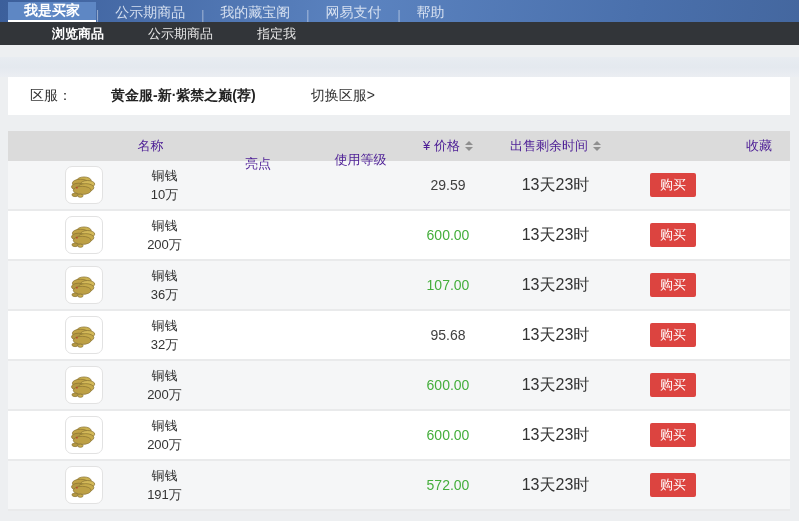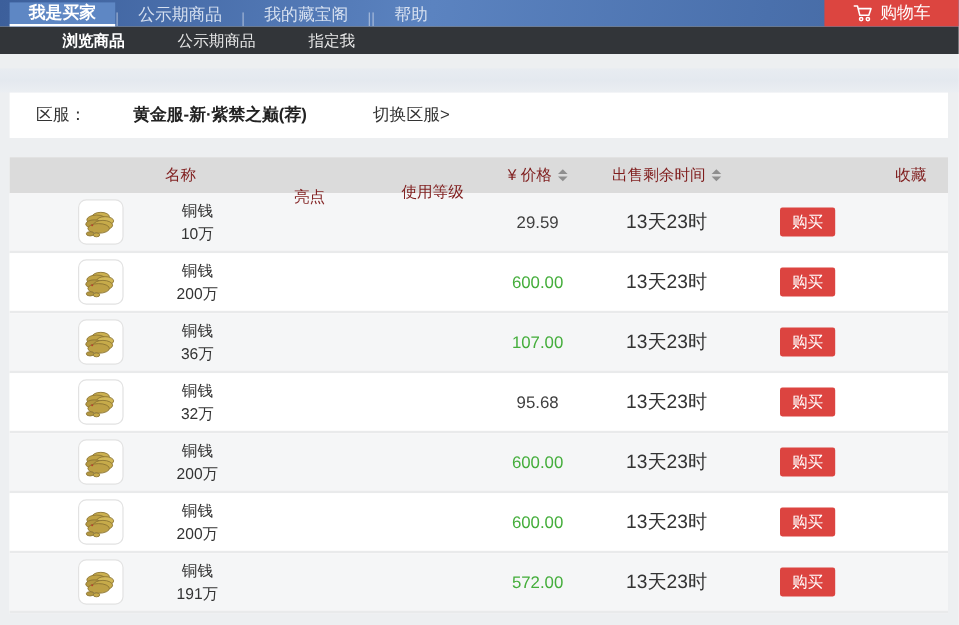--- a/index.html
+++ b/index.html
@@ -48,21 +48,21 @@
     display:flex; align-items:center; padding-left:22px; font-size:14px; color:#333;gap:39px;
   }
   .region-panel .rlabel { color:#333; }
   .region-panel .rserver { font-weight:bold; color:#222; margin-right:16px; }
   .region-panel .rswitch { color:#333; text-decoration:none; cursor:pointer; }
 
   
   .market-table { margin:16px 0 0 8px; width:782px; background:#fff; }
   .thead {
     height:30px; background:#dbdbdb; display:flex; align-items:center;
-    font-size:13px; color:#7f1d1d;
+    font-size:13px; color:#4c1d95;
   }
   .cell { display:flex; align-items:center; justify-content:center; text-align:center; }
   .c-icon  { width:95px;  justify-content:flex-start; padding-left:57px; }
   .c-name  { width:95px;  flex-direction:column; }
   .c-bright{ width:120px;margin-top:35px; }
   .c-level { width:85px;margin-top:28px;  }
   .c-price { width:90px;  }
   .c-time  { width:125px; }
   .c-buy   { width:110px; }
   .c-fav   { width:62px;  }
@@ -92,31 +92,24 @@
 <body>
 
 <div class="topnav">
   <div class="topnav-items" id="topnav-items">
       <span class="item active">我是买家</span>
       <span class="sep">|</span>
       <span class="item">公示期商品</span>
       <span class="sep">|</span>
       <span class="item">我的藏宝阁</span>
       <span class="sep">|</span>
+      <span class="item">网易支付</span>
       <span class="sep">|</span>
       <span class="item">帮助</span>
     </div>
-  <button class="cart">
-    <svg width="17" height="16" viewBox="0 0 20 18" fill="none" stroke="#ffffff" stroke-width="1.5" stroke-linejoin="round" stroke-linecap="round">
-      <path d="M1 2 h3.2 l2.3 9 h8.8 l2.2-6.5 H5.2"></path>
-      <circle cx="7.8" cy="14.8" r="1.6"></circle>
-      <circle cx="14.4" cy="14.8" r="1.6"></circle>
-    </svg>
-    <span>购物车</span>
-  </button>
 </div>
 
 <div class="subnav" id="subnav">
     <span class="sitem active">浏览商品</span>
     <span class="sitem">公示期商品</span>
     <span class="sitem">指定我</span>
   </div>
 
 <div class="gap-band">
     <div class="band"></div>

